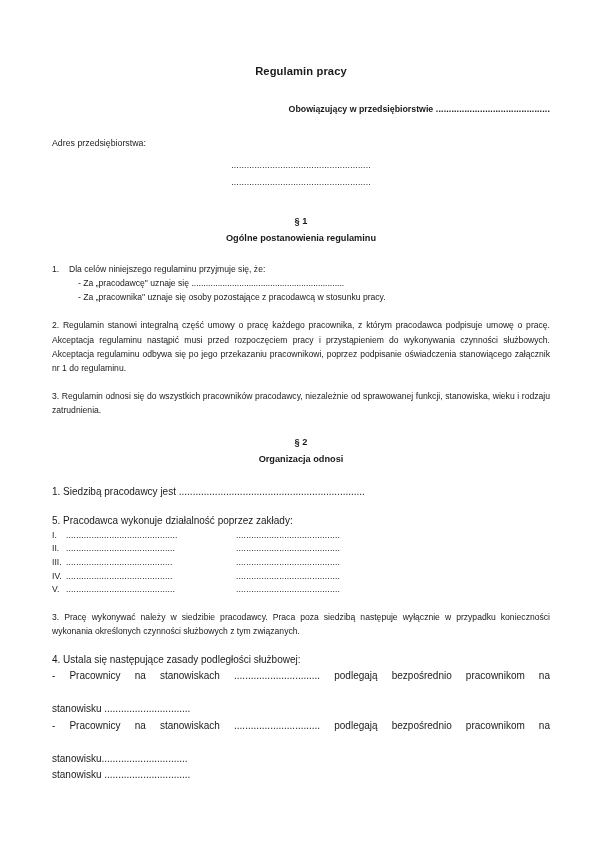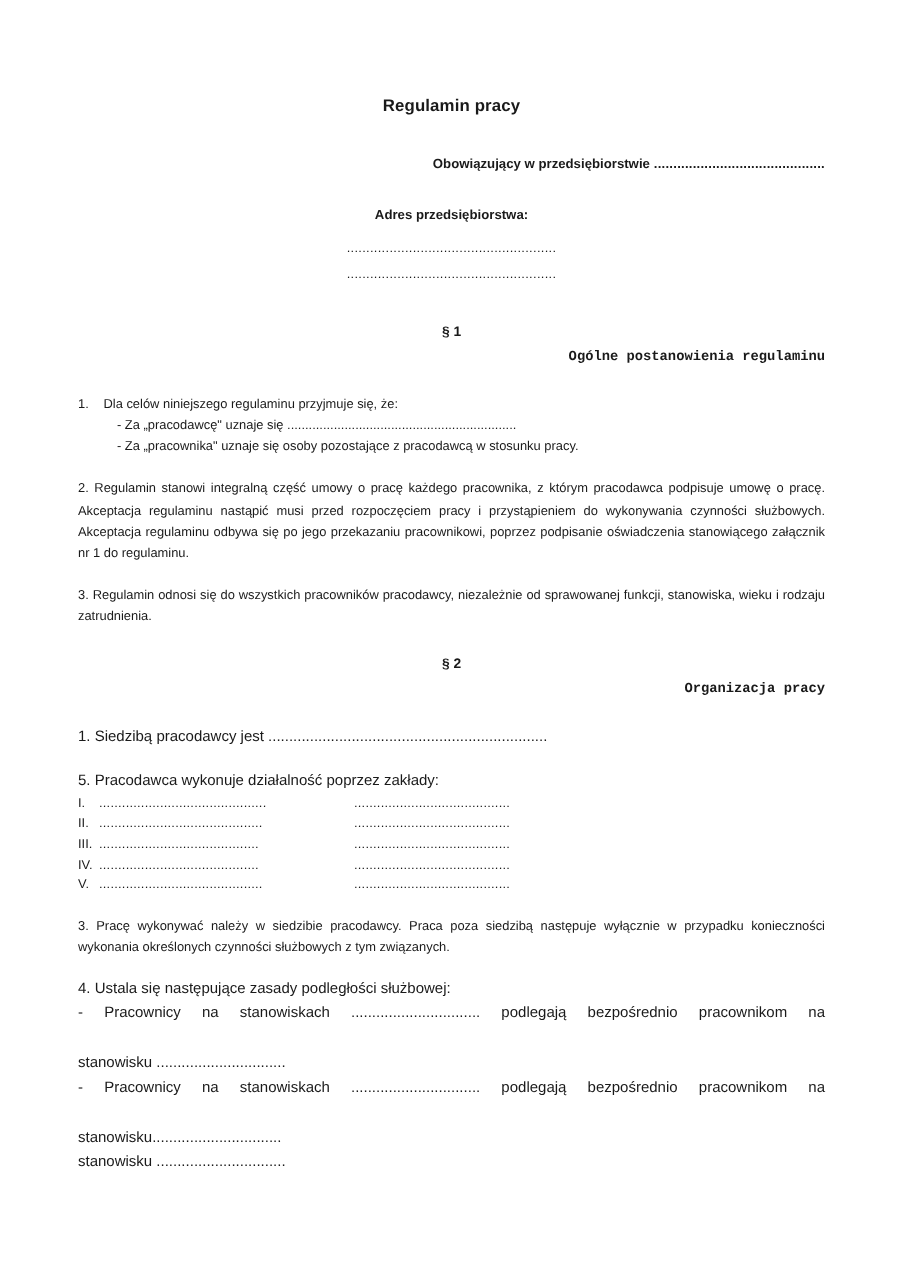--- a/index.html
+++ b/index.html
@@ -43,46 +43,45 @@
 
   .subtitle-line {
     text-align: right;
     font-size: 8.8px;
     font-weight: bold;
     margin: 0 0 20px 0;
     white-space: nowrap;
   }
 
   .addr-label {
-    text-align: center;
+    text-align: left;
     font-size: 8.8px;
-    font-weight: bold;
+    font-weight: normal;
     margin: 0 0 8px 0;
   }
 
   .addr-dots {
     text-align: center;
     font-size: 8.6px;
     margin: 0 0 3px 0;
     letter-spacing: .2px;
   }
 
   .section-no {
     text-align: center;
     font-size: 9.2px;
     font-weight: bold;
     margin: 0;
   }
 
   .section-name {
-    text-align: right;
+    text-align: center;
     font-size: 9.2px;
     font-weight: bold;
     margin: 2px 0 0 0;
-    font-family: Liberation Mono, monospace;
   }
 
   
   .para {
     text-align: justify;
     text-justify: inter-word;
     margin: 0;
     font-size: 8.6px;
     line-height: 1.68;
   }
@@ -191,21 +190,21 @@
 
     <p class="para">2. Regulamin stanowi integralną część umowy o pracę każdego pracownika, z którym pracodawca podpisuje umowę o pracę. Akceptacja regulaminu nastąpić musi przed rozpoczęciem pracy i przystąpieniem do wykonywania czynności służbowych. Akceptacja regulaminu odbywa się po jego przekazaniu pracownikowi, poprzez podpisanie oświadczenia stanowiącego załącznik nr 1 do regulaminu.</p>
 
     <div class="gap-m"></div>
 
     <p class="para">3. Regulamin odnosi się do wszystkich pracowników pracodawcy,  niezależnie od sprawowanej funkcji, stanowiska, wieku i rodzaju zatrudnienia.</p>
 
     <div class="gap-l"></div>
 
     <p class="section-no">§ 2</p>
-    <p class="section-name">Organizacja pracy</p>
+    <p class="section-name">Organizacja odnosi</p>
 
     <div class="gap-l"></div>
 
     <p class="para-plain nowrap">1. Siedzibą pracodawcy jest ...................................................................</p>
 
     <div class="gap-m"></div>
 
     <p class="para-plain">5. Pracodawca wykonuje działalność poprzez zakłady:</p>
 
     <div>

